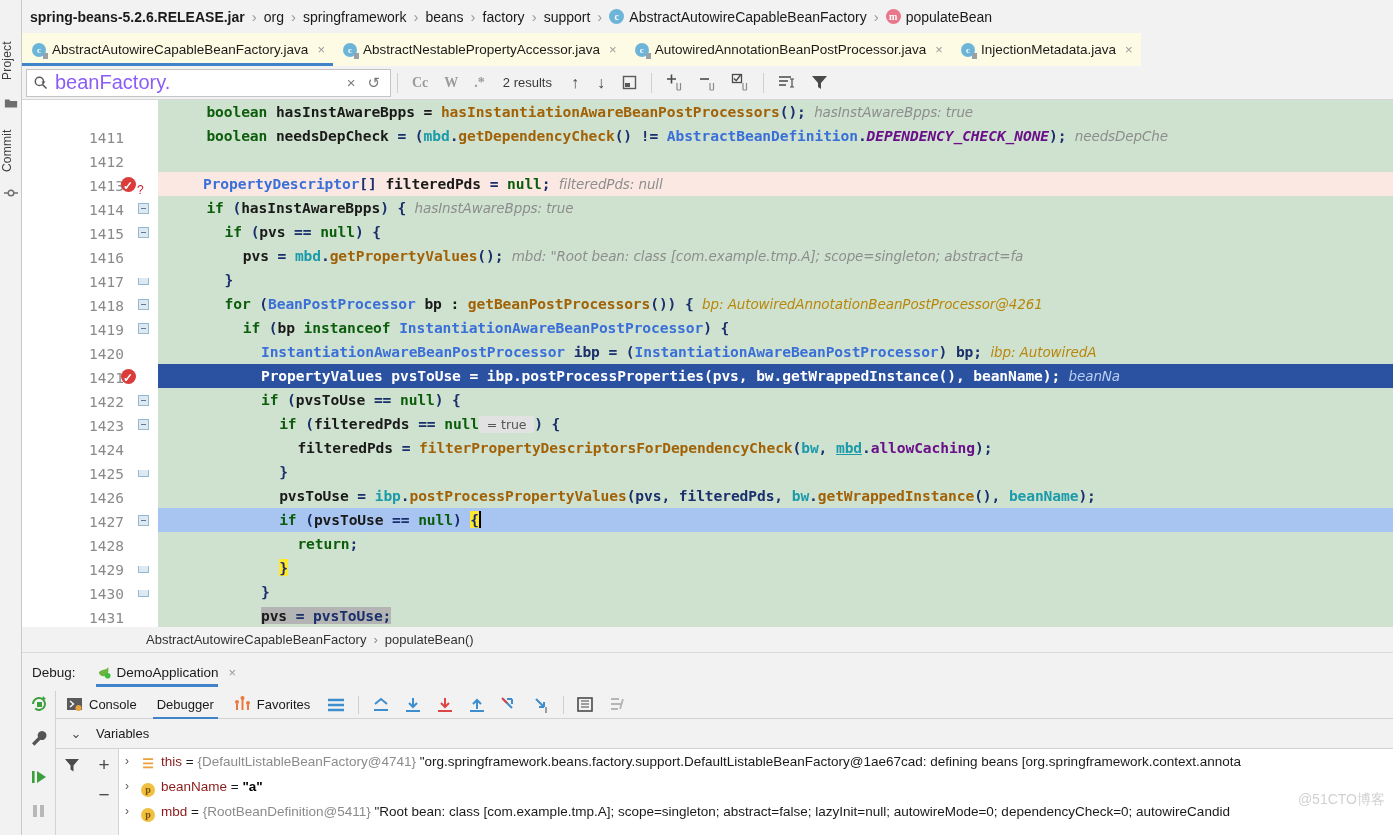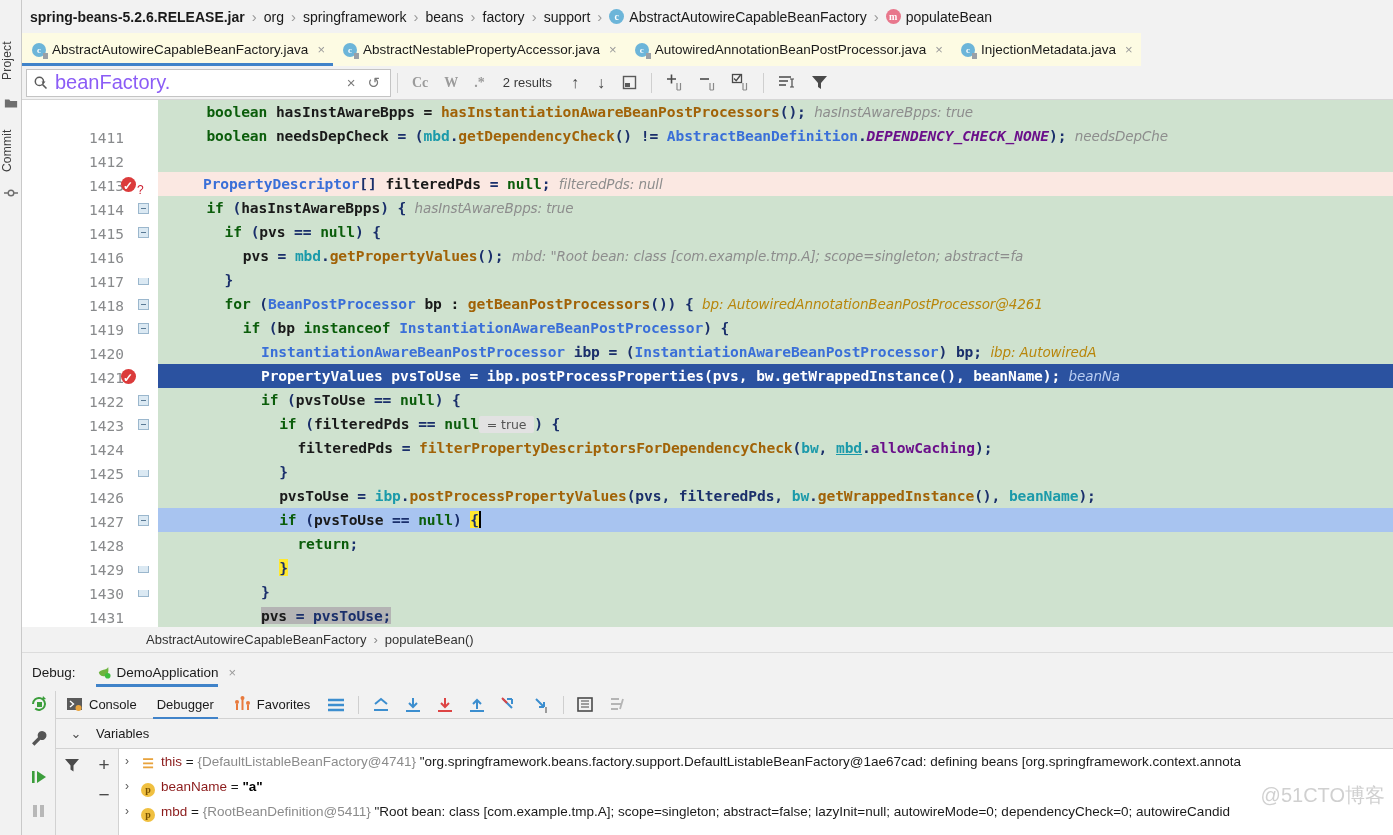--- a/index.html
+++ b/index.html
@@ -306,21 +306,21 @@
     border: none; font-size: 13px; line-height: 13px;
   }
   .vname { color: #8b1a1a; }
   .veq { color: #1a1a1a; }
   .vref { color: #8b8b8b; }
   .vstr { color: #1a1a1a; }
   .vstr b { color: #000; }
 
   .watermark {
     position: absolute; right: 8px; bottom: 26px;
-    font-size: 20px; color: rgba(170,170,170,.55);
+    font-size: 14px; color: rgba(170,170,170,.55);
     pointer-events: none; white-space: nowrap; margin-left: 46px;
   }
 
   .bottom-strip {
     position: absolute; left: 0; bottom: 0; width: 22px; height: 145px;
   }
 </style>
 </head>
 <body>
 

